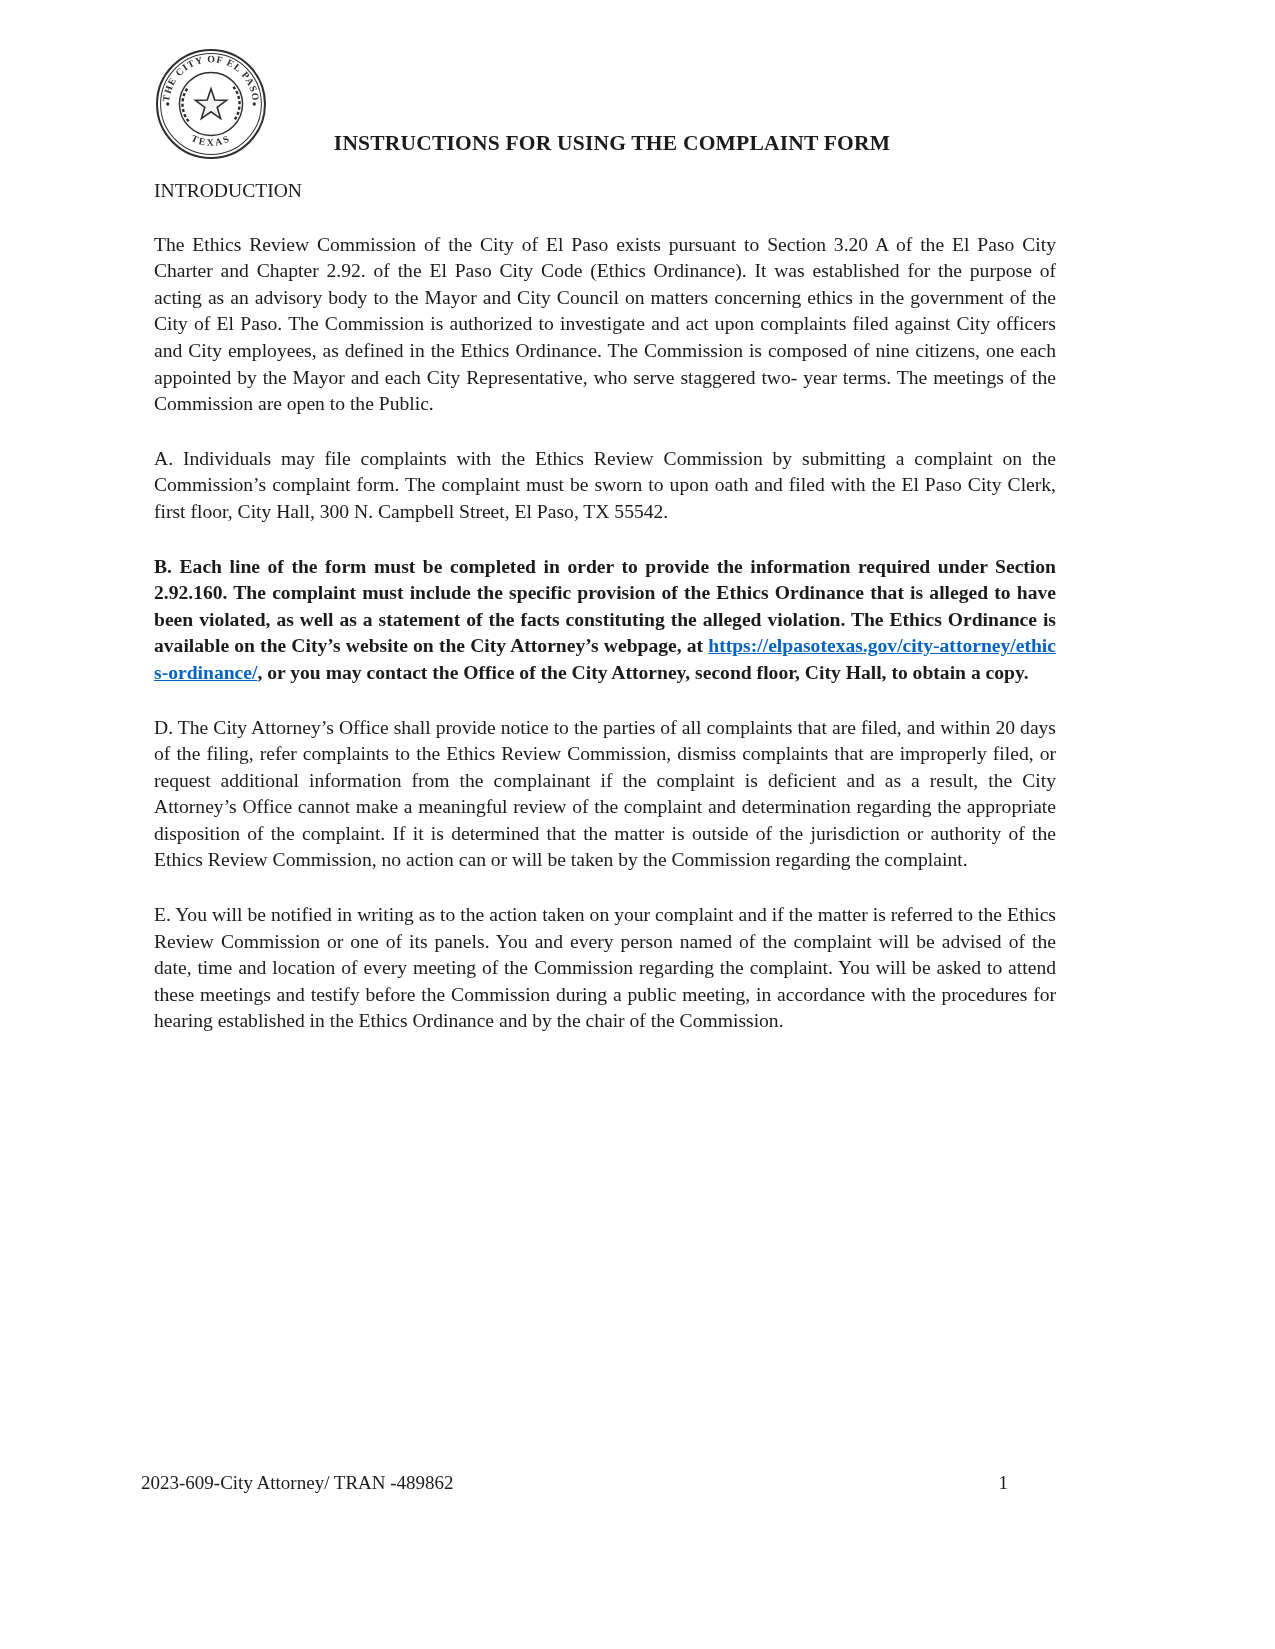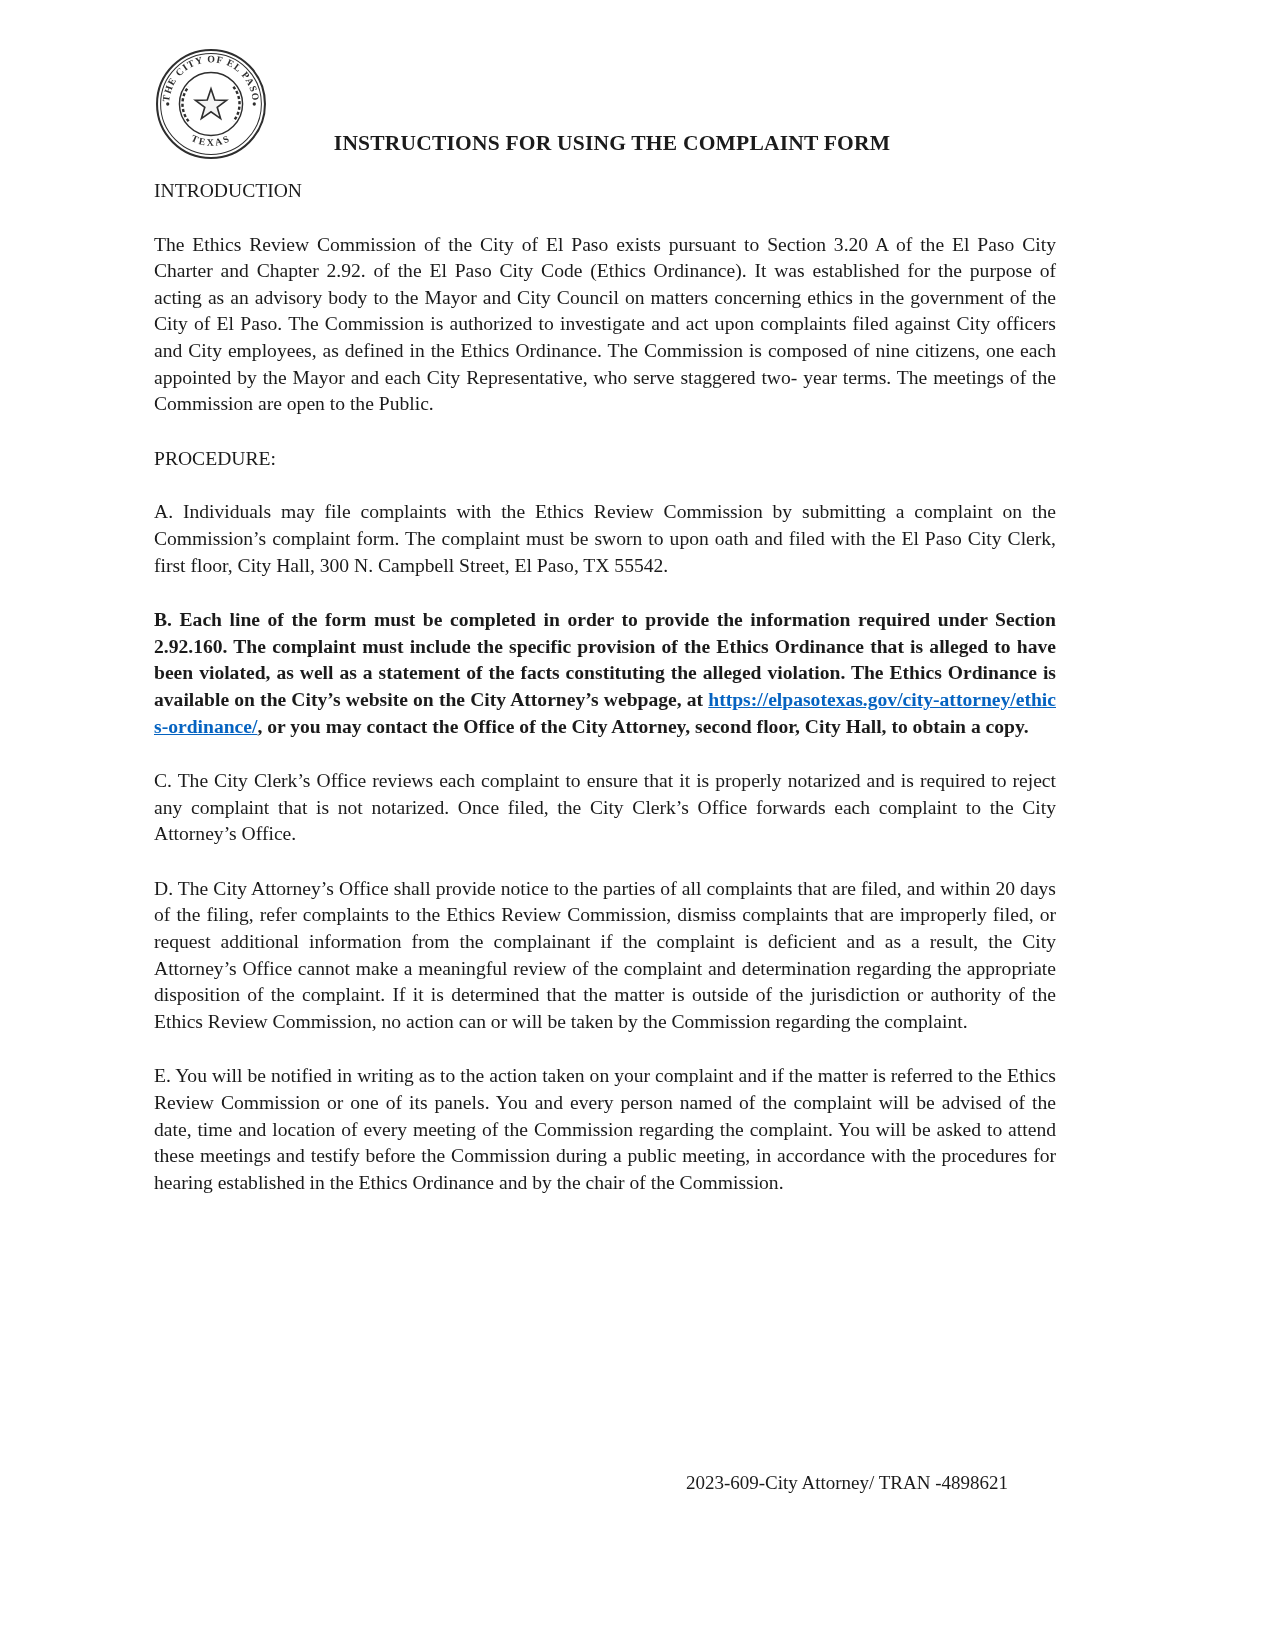--- a/index.html
+++ b/index.html
@@ -53,21 +53,21 @@
     font-weight: 700;
     cursor: pointer;
     word-break: break-all;
   }
   .footer {
     position: absolute;
     left: 141px;
     top: 1472px;
     width: 867px;
     display: flex;
-    justify-content: flex-end;
+    justify-content: space-between;
     font-size: 19px;
     color: #1b1b1b;
   }
 </style>
 </head>
 <body>
 
 <div class="page">
 
   <div class="seal">
@@ -94,27 +94,25 @@
   </div>
 
   <h1 class="title">INSTRUCTIONS FOR USING THE COMPLAINT FORM</h1>
 
   <main class="content">
 
     <p class="heading">INTRODUCTION</p>
 
     <p class="para">The Ethics Review Commission of the City of El Paso exists pursuant to Section 3.20 A of the El Paso City Charter and Chapter 2.92. of the El Paso City Code (Ethics Ordinance).  It was established for the purpose of acting as an advisory body to the Mayor and City Council on matters concerning ethics in the government of the City of El Paso.  The Commission is authorized to investigate and act upon complaints filed against City officers and City employees, as defined in the Ethics Ordinance.  The Commission is composed of nine citizens, one each appointed by the Mayor and each City Representative, who serve staggered two- year terms.  The meetings of the Commission are open to the Public.</p>
 
-    <p class="heading">PROCEDURE:</p>
 
     <p class="para">A.  Individuals may file complaints with the Ethics Review Commission by submitting a complaint on the Commission’s complaint form.  The complaint must be sworn to upon oath and filed with the El Paso City Clerk, first floor, City Hall, 300 N. Campbell Street, El Paso, TX  55542.</p>
 
     <p class="para bold-para"><span>B.  Each line of the form must be completed in order to provide the information required under Section 2.92.160.  The complaint must include the specific provision of the Ethics Ordinance that is alleged to have been violated, as well as a statement of the facts constituting the alleged violation.  The Ethics Ordinance is available on the City’s website on the City Attorney’s webpage, at </span><a class="link">https://elpasotexas.gov/city-attorney/ethics-ordinance/</a><span>, or you may contact the Office of the City Attorney, second floor, City Hall, to obtain a copy.</span></p>
 
-    <p class="para">C.  The City Clerk’s Office reviews each complaint to ensure that it is properly notarized and is required to reject any complaint that is not notarized.  Once filed, the City Clerk’s Office forwards each complaint to the City Attorney’s Office.</p>
 
     <p class="para">D.  The City Attorney’s Office shall provide notice to the parties of all complaints that are filed, and within 20 days of the filing, refer complaints to the Ethics Review Commission, dismiss complaints that are improperly filed, or request additional information from the complainant if the complaint is deficient and as a result, the City Attorney’s Office cannot make a meaningful review of the complaint and determination regarding the appropriate disposition of the complaint.  If it is determined that the matter is outside of the jurisdiction or authority of the Ethics Review Commission, no action can or will be taken by the Commission regarding the complaint.</p>
 
     <p class="para">E.  You will be notified in writing as to the action taken on your complaint and if the matter is referred to the Ethics Review Commission or one of its panels.  You and every person named of the complaint will be advised of the date, time and location of every meeting of the Commission regarding the complaint.  You will be asked to attend these meetings and testify before the Commission during a public meeting, in accordance with the procedures for hearing established in the Ethics Ordinance and by the chair of the Commission.</p>
 
   </main>
 
   <div class="footer">
     <span>2023-609-City Attorney/ TRAN -489862</span>
     <span>1</span>

